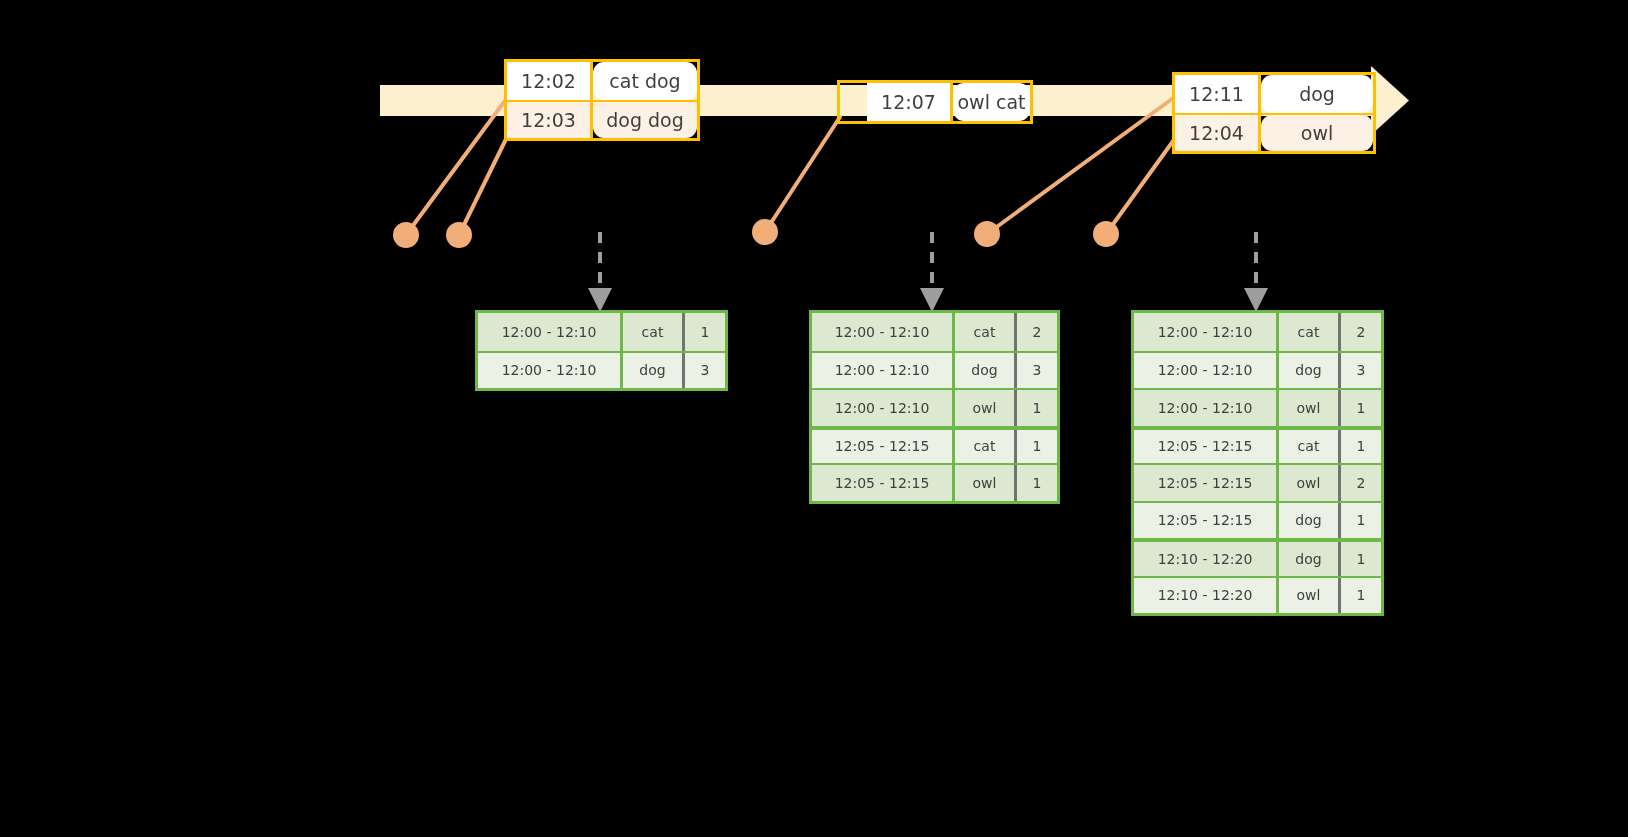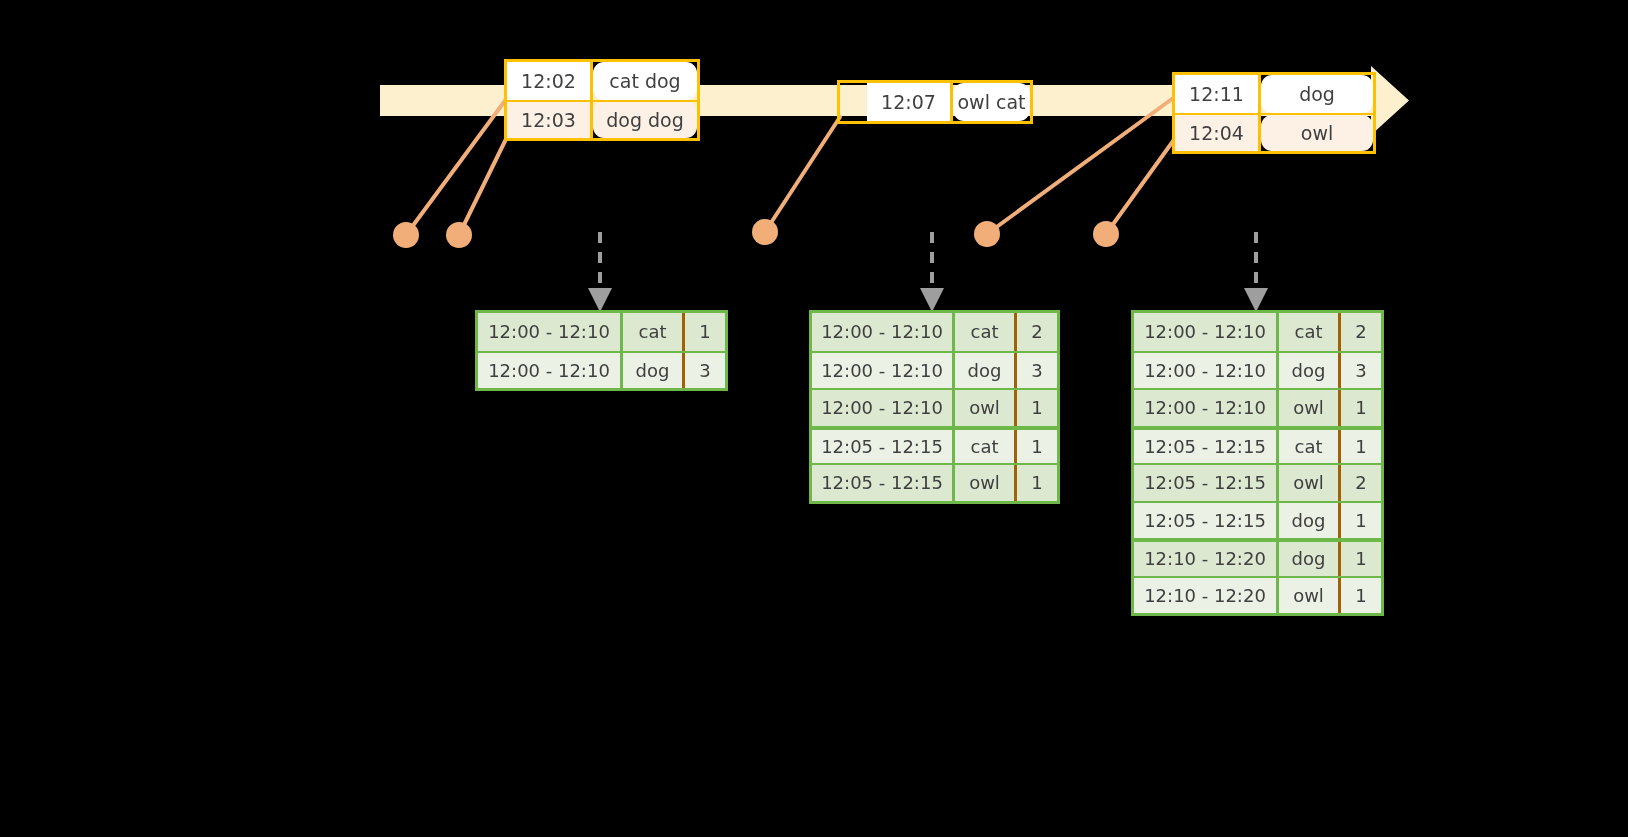--- a/index.html
+++ b/index.html
@@ -78,32 +78,32 @@
   .agg-row + .agg-row {
     border-top: 2px solid #6EB84A;
   }
   .agg-row.thick-top {
     border-top: 4px solid #6EB84A;
   }
   .agg-cell {
     display: flex;
     align-items: center;
     justify-content: center;
-    font-size: 18px;
+    font-size: 14px;
     color: #3f3f3f;
     box-sizing: border-box;
     white-space: nowrap;
   }
   .agg-window {
     width: 145px;
     border-right: 3px solid #6EB84A;
   }
   .agg-word {
     width: 62px;
-    border-right: 3px solid #a16207;
+    border-right: 3px solid #737373;
   }
   .agg-count {
     width: 40px;
   }
   .rowtone-a { background: #DCE8D0; }
   .rowtone-b { background: #EBF1E5; }
 
   .table-2 .agg-window { width: 143px; }
   .table-2 .agg-word { width: 62px; }
   .table-2 .agg-count { width: 40px; }

